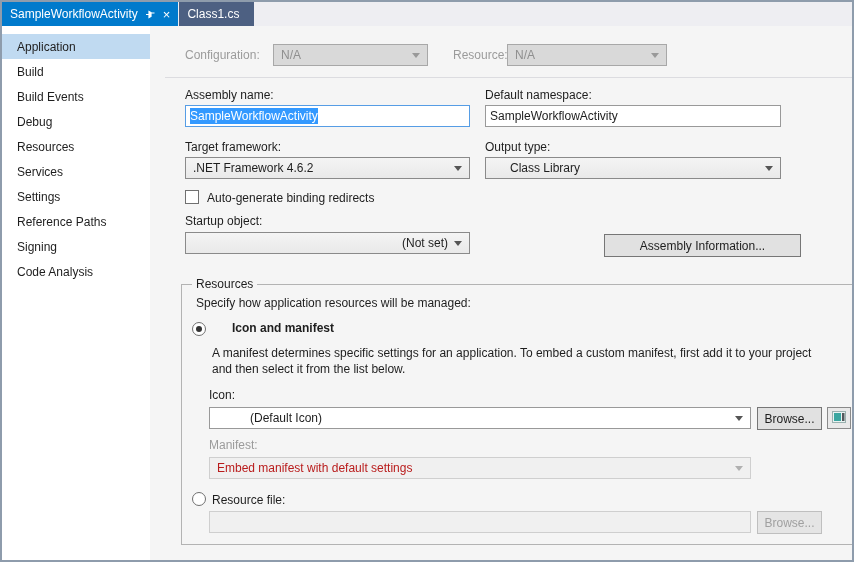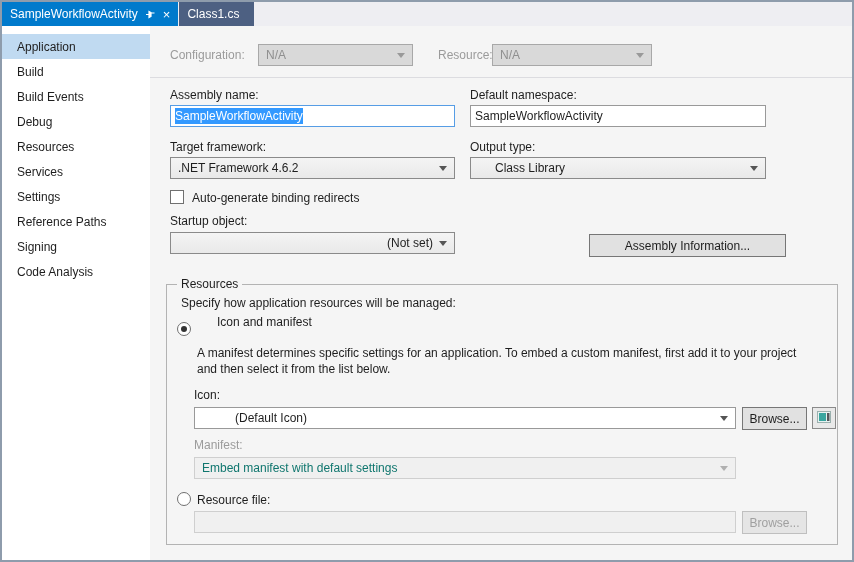--- a/index.html
+++ b/index.html
@@ -26,21 +26,21 @@
     display: flex; align-items: center;
     padding: 0 8px; cursor: default;
     font-size: 12px; white-space: nowrap;
   }
   .tab.active { background: #007acc; color: #ffffff; }
   .tab.inactive { background: #4d6082; color: #ffffff; margin-left: 1px; }
   .tab .tab-label { margin-right: 7px; }
   .tab .pin { display: inline-flex; margin-right: 7px; }
   .tab .close { font-size: 13px; line-height: 1; color: #ffffff; }
   
-  .body { flex: 1; display: flex; min-height: 0; }
+  .body { flex: 1; display: flex; min-height: 0; gap: 15px; }
   .sidebar { width: 148px; background: #ffffff; padding-top: 8px; flex-shrink: 0; }
   .side-item {
     height: 25px; display: flex; align-items: center;
     padding-left: 15px; color: #1e1e1e; cursor: default;
   }
   .side-item.selected { background: #c0daf1; }
   .main { flex: 1; position: relative; background: #f5f5f5; overflow: hidden; }
   .abs { position: absolute; }
   .lbl { font-size: 12px; color: #1e1e1e; white-space: nowrap; }
   .lbl.disabled { color: #9b9b9b; }
@@ -56,21 +56,21 @@
     width: 0; height: 0; margin-left: 6px;
     border-left: 4px solid transparent;
     border-right: 4px solid transparent;
     border-top: 5px solid #555555;
   }
   .combo.disabled {
     background: #d9d9d9; border-color: #a8a8a8; color: #8f8f8f;
   }
   .combo.disabled .chev { border-top-color: #999999; }
   .combo.soft-disabled {
-    background: #f0f0f0; border-color: #cfcfcf; color: #0f766e;
+    background: #f0f0f0; border-color: #cfcfcf; color: #b91c1c;
   }
   .combo.soft-disabled .chev { border-top-color: #b0b0b0; }
   .combo.editable { background: #ffffff; border-color: #999999; }
   
   .textbox {
     height: 22px; background: #ffffff; border: 1px solid #999999;
     display: flex; align-items: center; padding: 0 4px;
     white-space: nowrap; overflow: hidden;
   }
   .textbox.focused { border-color: #569de5; }
@@ -211,21 +211,21 @@
       <div class="abs btn" style="left:439px; top:208px; width:197px;">
         <span>Assembly Information...</span>
       </div>
 
       <div class="abs groupbox" style="left:16px; top:258px; width:672px; height:261px;">
         <span class="group-title">Resources</span>
 
         <span class="abs lbl" style="left:14px; top:11px;">Specify how application resources will be managed:</span>
 
         <span class="abs radio checked" style="left:10px; top:37px;"></span>
-        <span class="abs lbl" style="left:30px; top:30px; font-weight:normal;padding-left:20px;">Icon and manifest</span>
+        <span class="abs lbl" style="left:30px; top:36px; font-weight:bold;padding-left:20px;">Icon and manifest</span>
 
         <span class="abs lbl" style="left:30px; top:60px; width:620px; white-space:normal; line-height:16px;">A manifest determines specific settings for an application. To embed a custom manifest, first add it to your project and then select it from the list below.</span>
 
         <span class="abs lbl" style="left:27px; top:103px;">Icon:</span>
         <div class="abs combo editable" style="left:27px; top:122px; width:542px;padding-left:40px;">
           <span class="combo-text">(Default Icon)</span>
           <span class="chev"></span>
         </div>
         <div class="abs btn" style="left:575px; top:122px; width:65px;">
           <span>Browse...</span>

